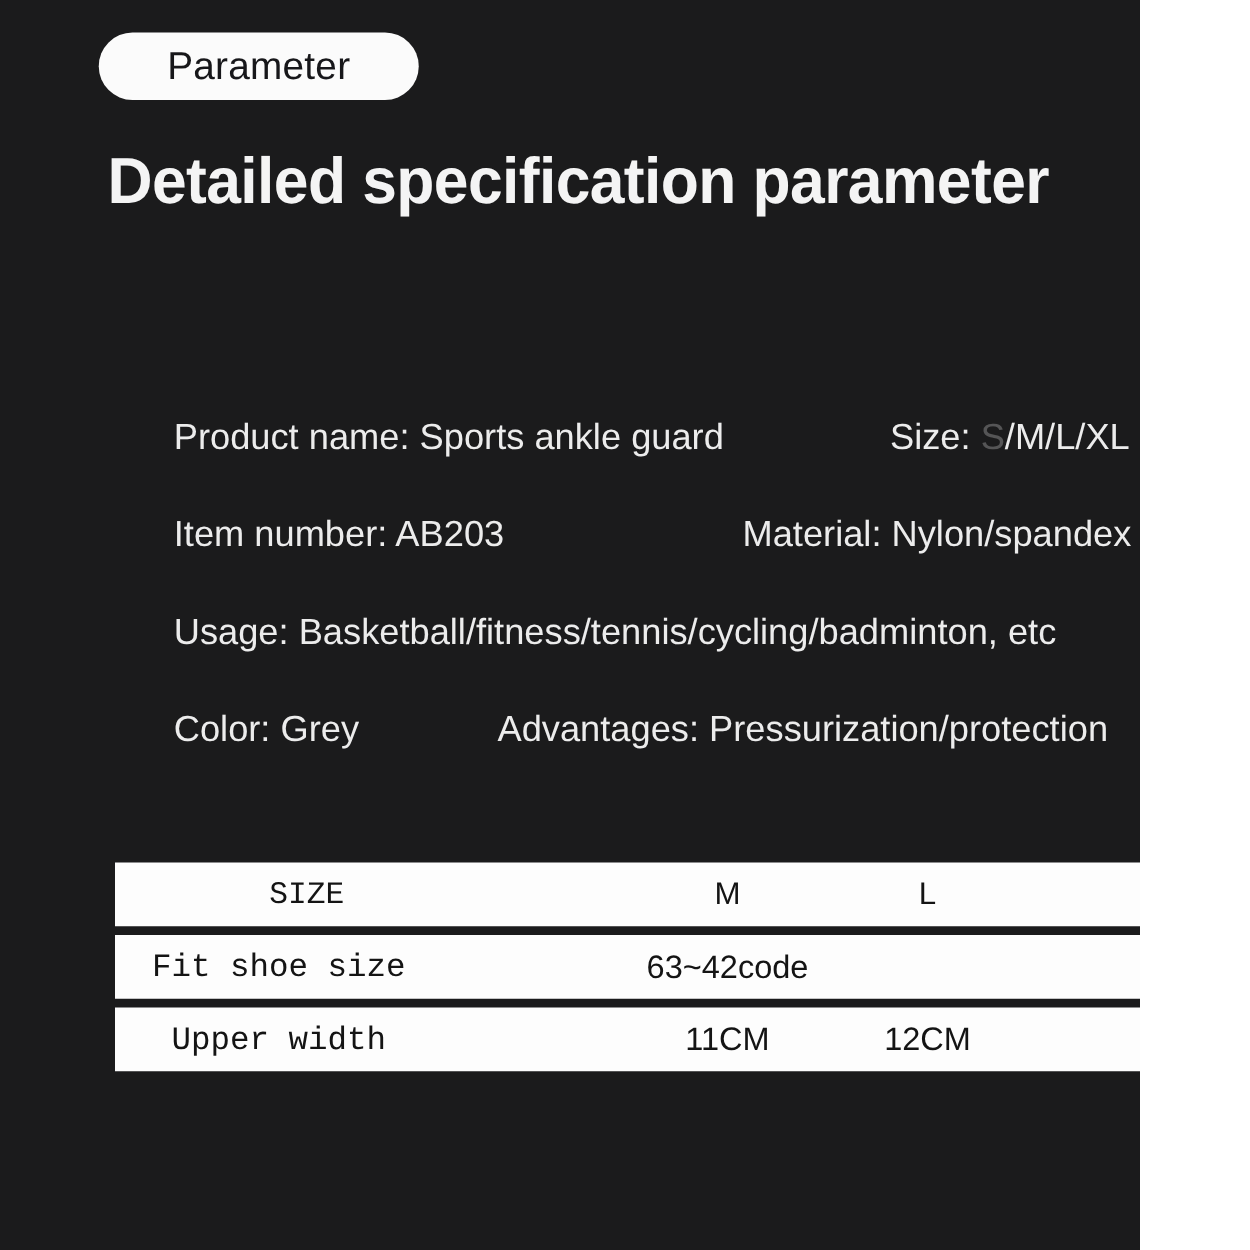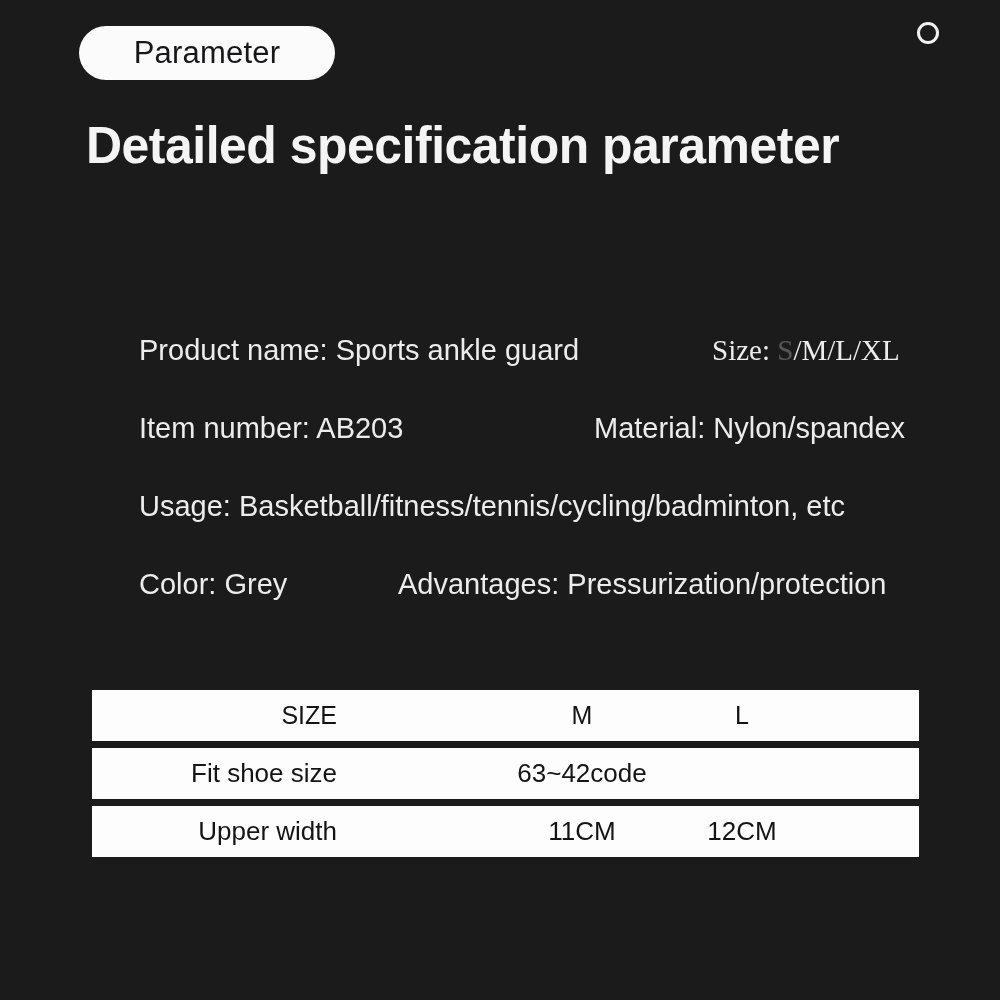--- a/index.html
+++ b/index.html
@@ -11,21 +11,21 @@
   body {
     width: 1000px;
     height: 1000px;
     overflow: hidden;
     font-family: "Liberation Sans", sans-serif;
   }
 
   
   #canvas {
     position: relative;
-    width: 1000px;
+    width: 912px;
     height: 1000px;
     background: #000000;
     overflow: hidden;
   }
 
   
   #panel {
     position: absolute;
     left: -6px;
     top: -8px;
@@ -110,21 +110,21 @@
     line-height: 40px;
     white-space: nowrap;
   }
   .spec-cell {
     position: absolute;
     top: 0;
   }
   .spec-cell.left  { left: 103px; }
 
   
-  .spec-cell.r1 { left: 676px; font-family: Liberation Serif, serif; }
+  .spec-cell.r1 { left: 676px; }
   .spec-cell.r2 { left: 558px; }
   .spec-cell.r3 { left: 362px; }
 
   .spec-cell.wide { left: 103px; }
 
   
   .faded-s {
     color: #ececec;
     opacity: 0.28;
   }
@@ -146,21 +146,21 @@
   }
   .trow:last-child { margin-bottom: 16px; }
 
   .tcell {
     color: #141414;
     font-size: 26px;
     white-space: nowrap;
     box-sizing: border-box;
   }
   
-  .tcell.c0 { width: 245px; padding-left: 17px; text-align: right; }
+  .tcell.c0 { width: 245px; padding-left: 17px; text-align: center; font-family: Liberation Mono, monospace; }
   .tcell.c1 { width: 165px; text-align: center; }
   .tcell.c2 { width: 160px; text-align: center; }
   .tcell.c3 { width: 160px; text-align: center; }
   .tcell.c4 { width: 157px; text-align: center; }
 
   .trow.header .tcell.c0 { padding-left: 62px; }
   .trow.header .tcell { font-size: 25px; }
 
   
   .blank-col { color: rgba(20,20,20,0.05); }

